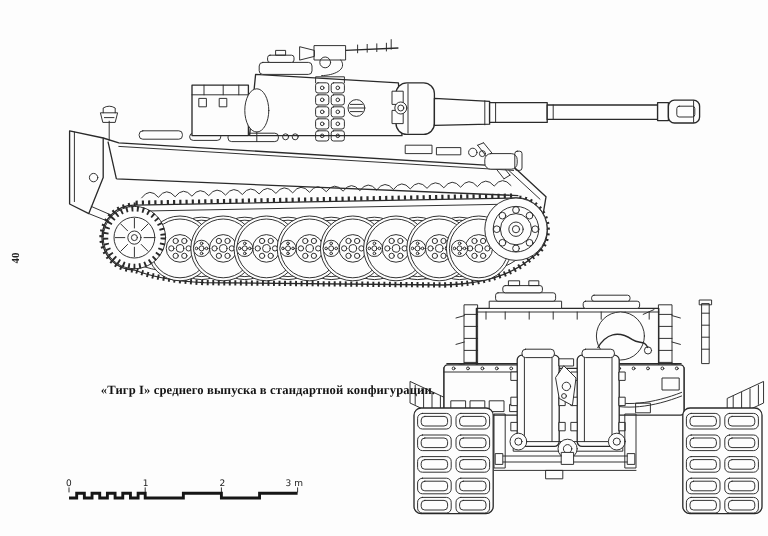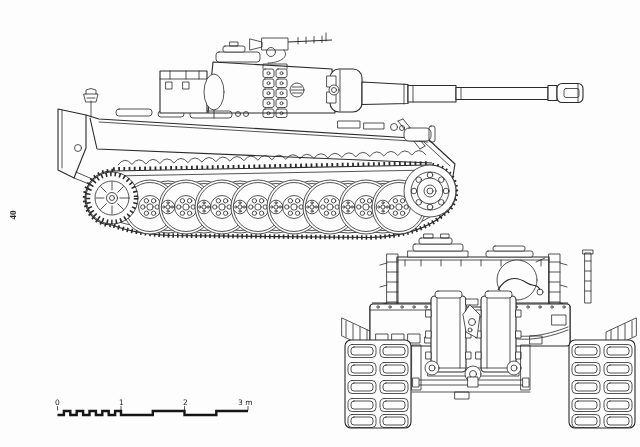--- a/index.html
+++ b/index.html
@@ -391,15 +391,16 @@
     <text x="240" y="405" display="none">2</text>
     <text x="238" y="405">3 m</text>
     <path class="ln" d="M57.5,406.5 L57.5,410 M121,406.5 L121,410 M184.5,406.5 L184.5,410 M248,406.5 L248,410"></path>
     <path class="sb" d="M57.5,415
       L63.9,415 L63.9,411 L70.3,411 L70.3,415 L76.7,415 L76.7,411 L83.1,411 L83.1,415 L89.5,415 L89.5,411 L95.9,411 L95.9,415 L102.3,415 L102.3,411 L108.7,411 L108.7,415 L115.1,415 L115.1,411 L121,411
       L121,415 L152.8,415 L152.8,411 L184.5,411
       L184.5,415 L216.3,415 L216.3,411 L248,411"></path>
   </g>
 </svg>
 
+<div id="caption">«Тигр I» среднего выпуска в стандартной конфигурации.</div>
 <div id="pagenum">40</div>
 
 </div>
 
 </body></html>

